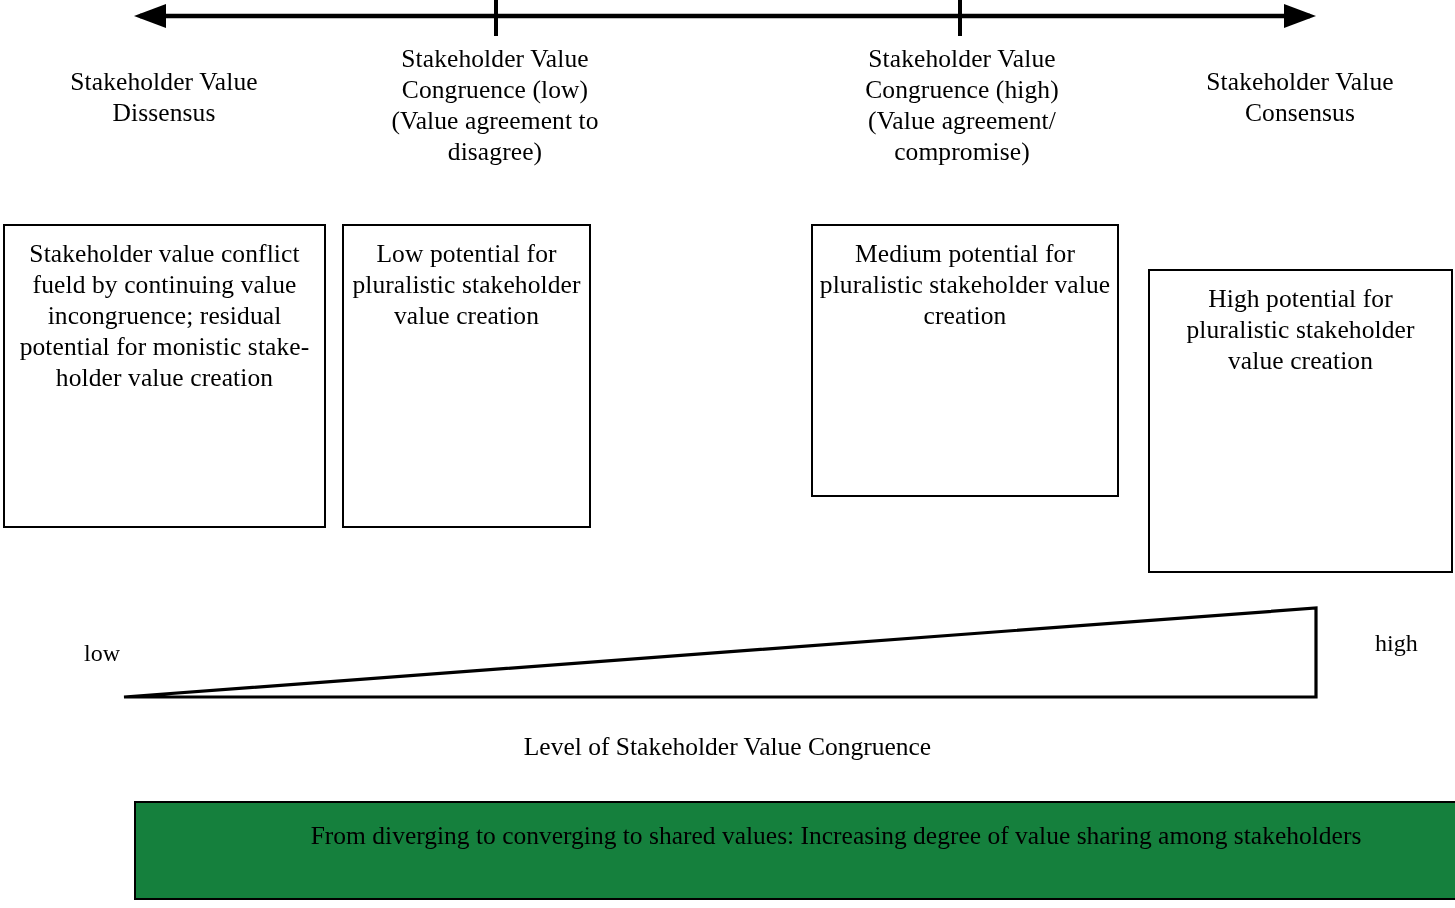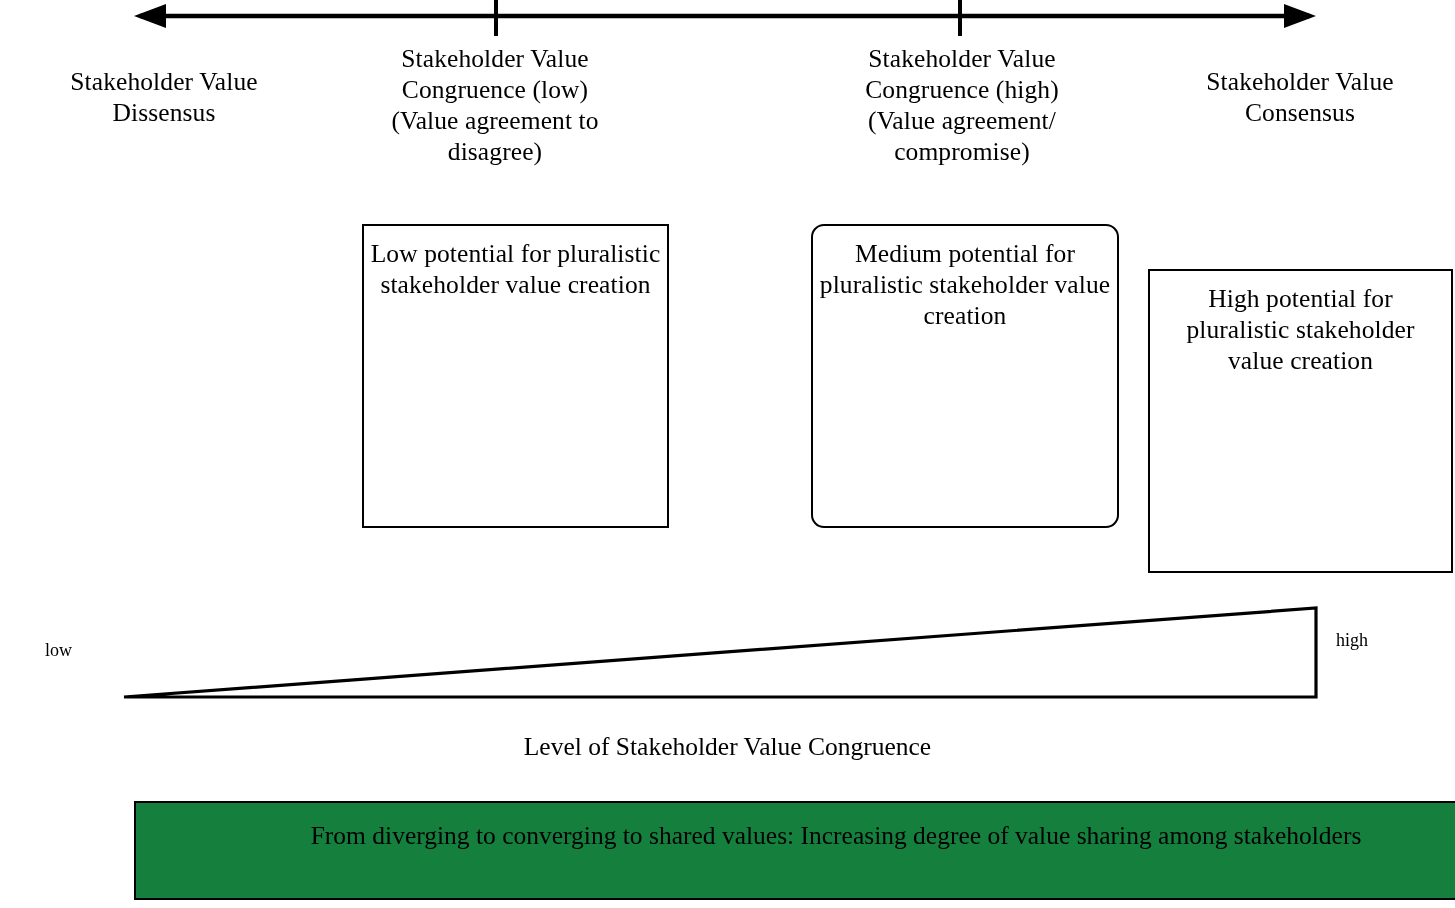--- a/index.html
+++ b/index.html
@@ -51,34 +51,35 @@
     position: absolute;
     left: 6px;
     right: 6px;
     top: 13px;
     text-align: center;
     font-size: 25.5px;
     line-height: 1.215;
     letter-spacing: 0.1px;
   }
   #outcome-box-0 { left: 3px;    top: 224px; width: 323px;  height: 304px; }
-  #outcome-box-1 { left: 342px;  top: 224px; width: 307px;  height: 304px; margin-left: 20px; }
-  #outcome-box-2 { left: 811px;  top: 224px; width: 308px;  height: 304px; border-radius: 13px; }
+  #outcome-box-1 { left: 342px;  top: 224px; width: 249px;  height: 304px; }
+  #outcome-box-2 { left: 811px;  top: 224px; width: 308px;  height: 273px; }
   #outcome-box-3 { left: 1148px; top: 224px; width: 305px;  height: 304px; margin-top: 45px; }
   #wedge-wrap {
     position: absolute;
     left: 0;
     top: 580px;
     width: 1455px;
     height: 140px;
   }
   .wedge-end-label {
     position: absolute;
-    font-size: 18px;
+    font-size: 24px;
     line-height: 1;
+    margin-left: 39px;
   }
   #wedge-label-low  { left: 45px;   top: 641px; }
   #wedge-label-high { left: 1336px; top: 631px; }
 
   
   #axis-caption {
     position: absolute;
     left: 0;
     top: 732px;
     width: 1455px;
@@ -131,20 +132,23 @@
 Congruence (low)
 (Value agreement to
 disagree)</div>
   <div class="stage-label" id="stage-label-2" style="white-space: pre-line;">Stakeholder Value
 Congruence (high)
 (Value agreement/
 compromise)</div>
   <div class="stage-label" id="stage-label-3" style="white-space: pre-line;">Stakeholder Value
 Consensus</div>
 
+  <div class="outcome-box" id="outcome-box-0">
+    <div class="outcome-text">Stakeholder value conflict fueld by continuing value incongruence; residual potential for monistic stake-holder value creation</div>
+  </div>
 
   <div class="outcome-box" id="outcome-box-1">
     <div class="outcome-text">Low potential for pluralistic stakeholder value creation</div>
   </div>
 
   <div class="outcome-box" id="outcome-box-2">
     <div class="outcome-text">Medium potential for pluralistic stakeholder value creation</div>
   </div>
 
   <div class="outcome-box" id="outcome-box-3">

